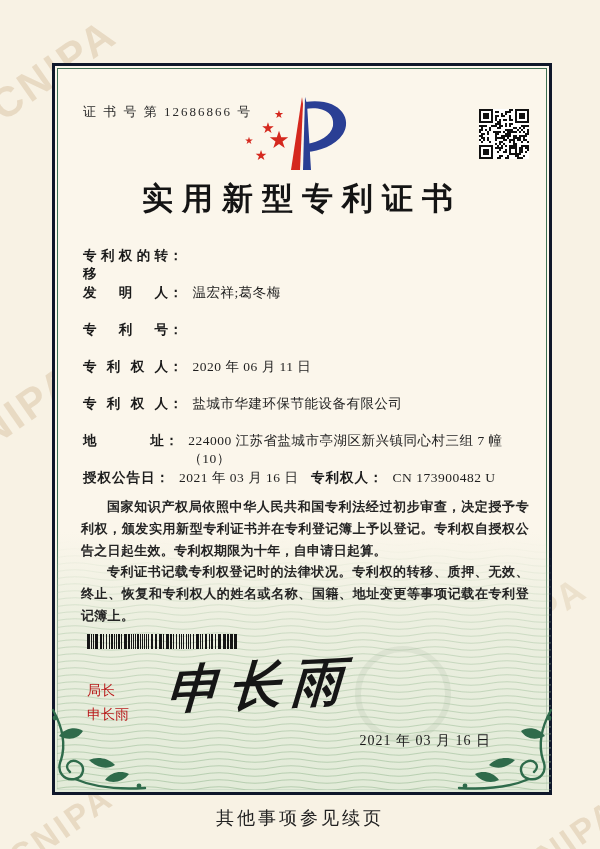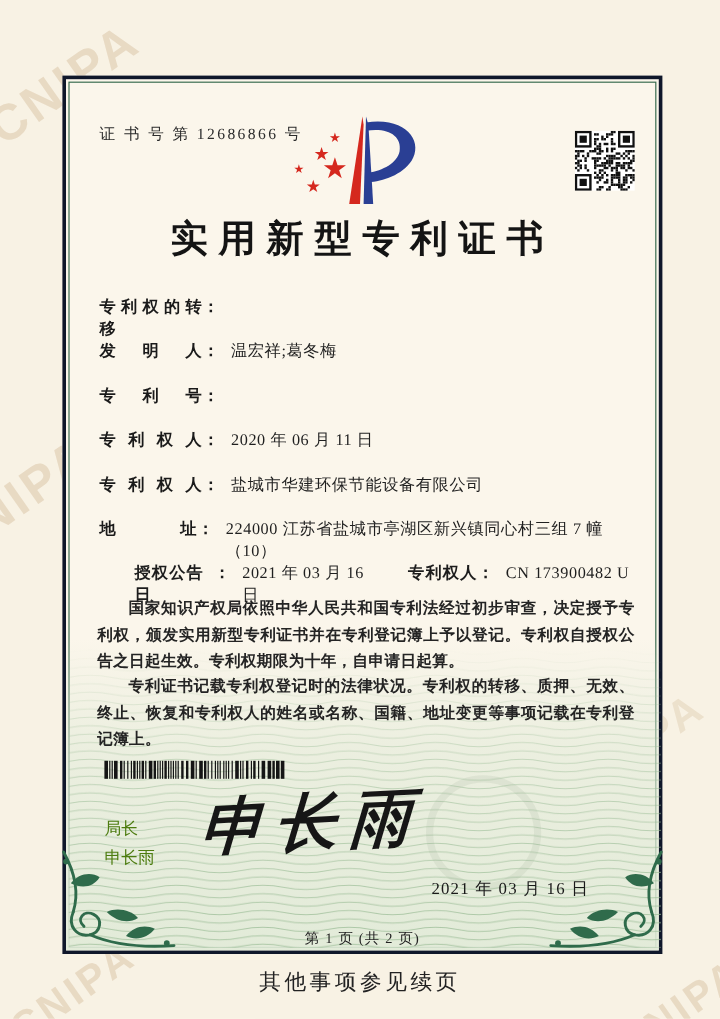--- a/index.html
+++ b/index.html
@@ -61,33 +61,33 @@
   .field-label {
     display:inline-block; width:86px;
     text-align:justify; text-align-last:justify;
     font-weight:bold; color:#1a1a1a; letter-spacing:1px;
   }
   .field-colon { font-weight:bold; margin-right:10px; }
   .field-value { color:#1f1f1f; letter-spacing:0.5px; }
   .grant-row { display:flex; font-size:13.5px; height:37px; align-items:baseline; }
   .grant-left { width:228px; display:flex; align-items:baseline; }
   .grant-right { display:flex; align-items:baseline; }
-  .grant-label { font-weight:bold; letter-spacing:1px;margin-left:29px; }
+  .grant-label { font-weight:bold; letter-spacing:1px; }
   
   .paragraphs {
     position:absolute; left:26px; top:430px; width:448px;
     font-size:13px; line-height:1.68; text-align:justify;
     color:#242424; letter-spacing:0.3px;font-weight:bold;
   }
   .paragraphs p { text-indent:2em; }
   
   .barcode { position:absolute; left:32px; top:568px; width:158px; height:15px; font-size:0; }
   .barcode span { display:inline-block; height:100%; background:#151515; }
   
-  .signer { position:absolute; left:32px; top:612px; font-size:14px; line-height:24px; color:#4d7c0f; font-family:"Liberation Sans","DejaVu Sans",sans-serif; }
+  .signer { position:absolute; left:32px; top:612px; font-size:14px; line-height:24px; color:#b91c1c; font-family:"Liberation Sans","DejaVu Sans",sans-serif; }
   .signature {
     position:absolute; left:112px; top:585px;
     font-size:52px; font-style:italic; font-weight:bold;
     color:#161616; letter-spacing:10px;
     transform:rotate(-3deg) skewX(-6deg);
     font-family:"DejaVu Serif","Liberation Serif",serif;
   }
   .issue-date { position:absolute; right:58px; top:666px; font-size:14px; letter-spacing:1px; color:#1a1a1a; }
   .page-info { position:absolute; left:0; right:0; top:708px; text-align:center; font-size:12px; color:#222; letter-spacing:1px; }
   
@@ -422,21 +422,20 @@
 
   <div class="barcode" id="barcode"><span style="width:3px;margin-right:1px"></span><span style="width:1px;margin-right:1px"></span><span style="width:1px;margin-right:1px"></span><span style="width:3px;margin-right:2px"></span><span style="width:2px;margin-right:1px"></span><span style="width:1px;margin-right:2px"></span><span style="width:1px;margin-right:2px"></span><span style="width:1px;margin-right:1px"></span><span style="width:2px;margin-right:1px"></span><span style="width:1px;margin-right:1px"></span><span style="width:1px;margin-right:1px"></span><span style="width:2px;margin-right:1px"></span><span style="width:1px;margin-right:2px"></span><span style="width:3px;margin-right:1px"></span><span style="width:2px;margin-right:1px"></span><span style="width:1px;margin-right:1px"></span><span style="width:1px;margin-right:1px"></span><span style="width:1px;margin-right:1px"></span><span style="width:2px;margin-right:1px"></span><span style="width:1px;margin-right:1px"></span><span style="width:1px;margin-right:1px"></span><span style="width:1px;margin-right:1px"></span><span style="width:1px;margin-right:1px"></span><span style="width:1px;margin-right:2px"></span><span style="width:2px;margin-right:2px"></span><span style="width:2px;margin-right:2px"></span><span style="width:3px;margin-right:1px"></span><span style="width:1px;margin-right:2px"></span><span style="width:3px;margin-right:1px"></span><span style="width:2px;margin-right:1px"></span><span style="width:1px;margin-right:2px"></span><span style="width:1px;margin-right:2px"></span><span style="width:1px;margin-right:1px"></span><span style="width:1px;margin-right:1px"></span><span style="width:1px;margin-right:2px"></span><span style="width:1px;margin-right:1px"></span><span style="width:1px;margin-right:1px"></span><span style="width:1px;margin-right:2px"></span><span style="width:1px;margin-right:2px"></span><span style="width:3px;margin-right:1px"></span><span style="width:1px;margin-right:1px"></span><span style="width:1px;margin-right:2px"></span><span style="width:2px;margin-right:2px"></span><span style="width:1px;margin-right:1px"></span><span style="width:2px;margin-right:2px"></span><span style="width:1px;margin-right:2px"></span><span style="width:3px;margin-right:2px"></span><span style="width:3px;margin-right:1px"></span><span style="width:2px;margin-right:1px"></span><span style="width:3px;margin-right:1px"></span><span style="width:3px;margin-right:2px"></span></div>
 
   <div class="signer">
     <div>局长</div>
     <div>申长雨</div>
   </div>
   <div class="signature">申长雨</div>
 
   <div class="issue-date">2021 年 03 月 16 日</div>
-  <div class="page-info">第 1 页 (共 2 页)</div>
 
   <svg class="flourish br" viewBox="0 0 100 92">
     <g stroke="#2f6b4b" fill="none" stroke-width="2.4" stroke-linecap="round">
       <path d="M96 2 C 86 20 83 36 88 52"></path>
       <path d="M88 52 C 93 64 85 73 74 71 C 65 69 63 58 71 54 C 79 50 86 58 79 64"></path>
       <path d="M74 71 C 58 78 34 82 4 80"></path>
       <path d="M60 52 C 52 60 42 62 34 57 C 40 50 52 48 60 52" fill="#2f6b4b" stroke="none"></path>
       <path d="M90 28 C 80 33 71 31 66 23 C 73 18 84 20 90 28" fill="#2f6b4b" stroke="none"></path>
       <path d="M44 72 C 38 64 28 62 20 66 C 26 74 36 76 44 72" fill="#2f6b4b" stroke="none"></path>
     </g>

